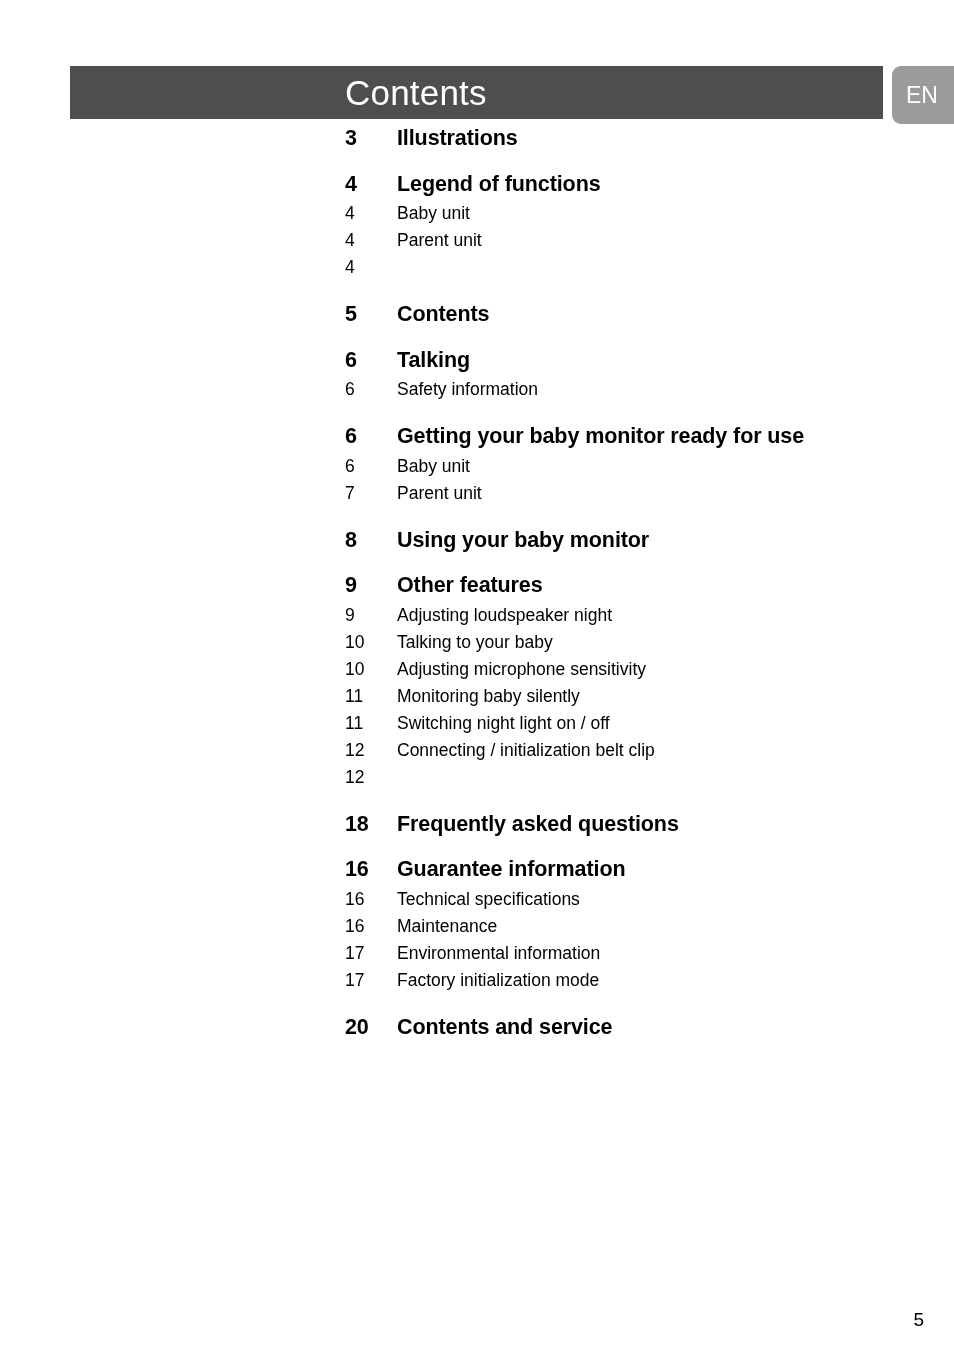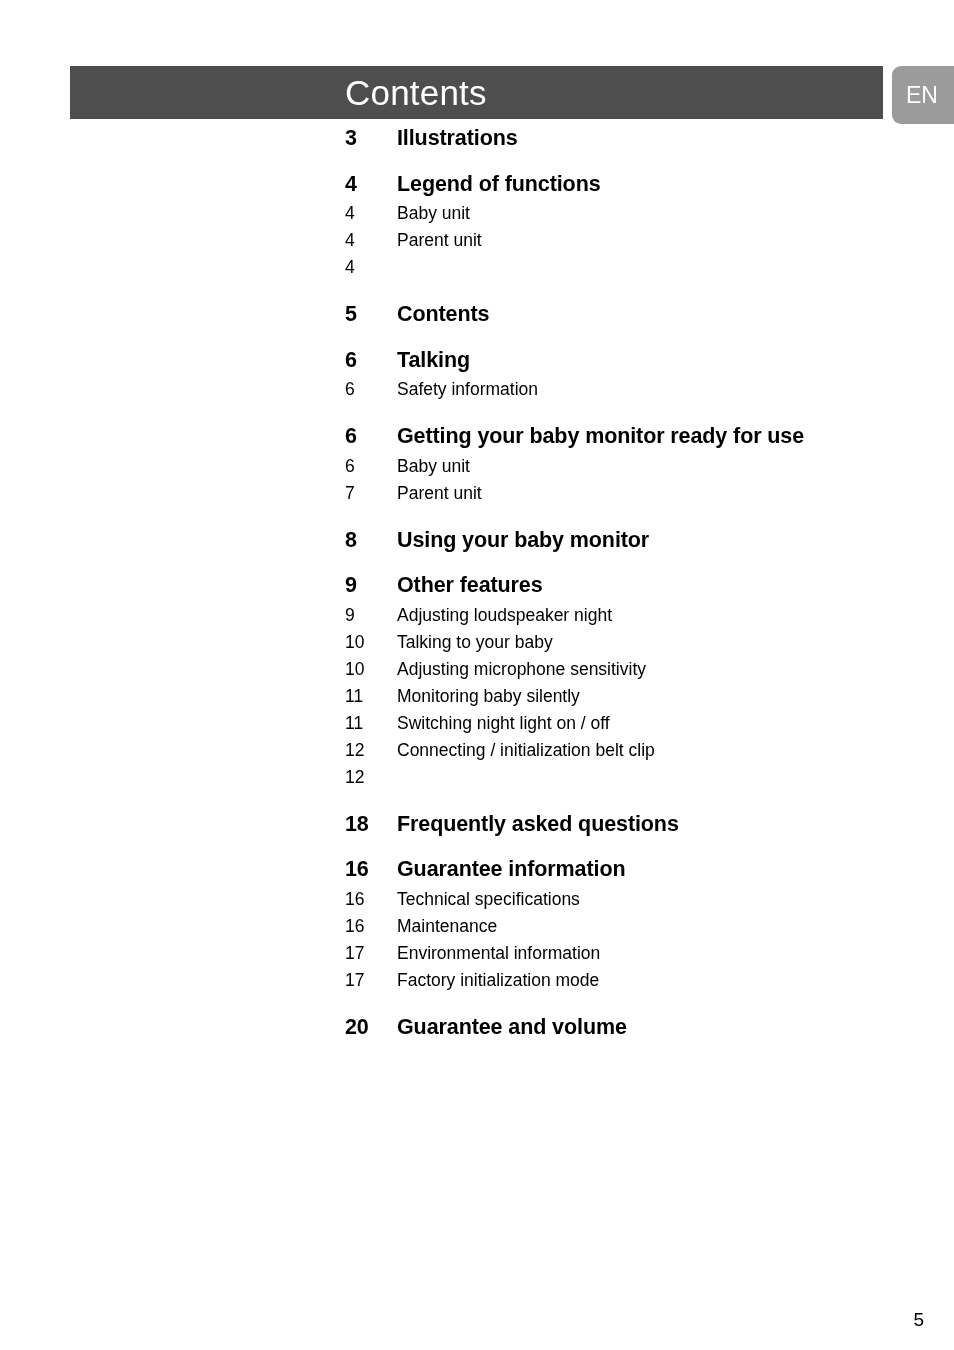--- a/index.html
+++ b/index.html
@@ -236,17 +236,17 @@
     <div class="toc-row sub">
       <span class="num">17</span>
       <span class="title">Environmental information</span>
     </div>
     <div class="toc-row sub">
       <span class="num">17</span>
       <span class="title">Factory initialization mode</span>
     </div>
     <div class="toc-row chapter">
       <span class="num">20</span>
-      <span class="title">Guarantee and volume</span>
+      <span class="title">Contents and service</span>
     </div>
   </div>
 
 <div class="page-number">5</div>
 
 </body></html>

